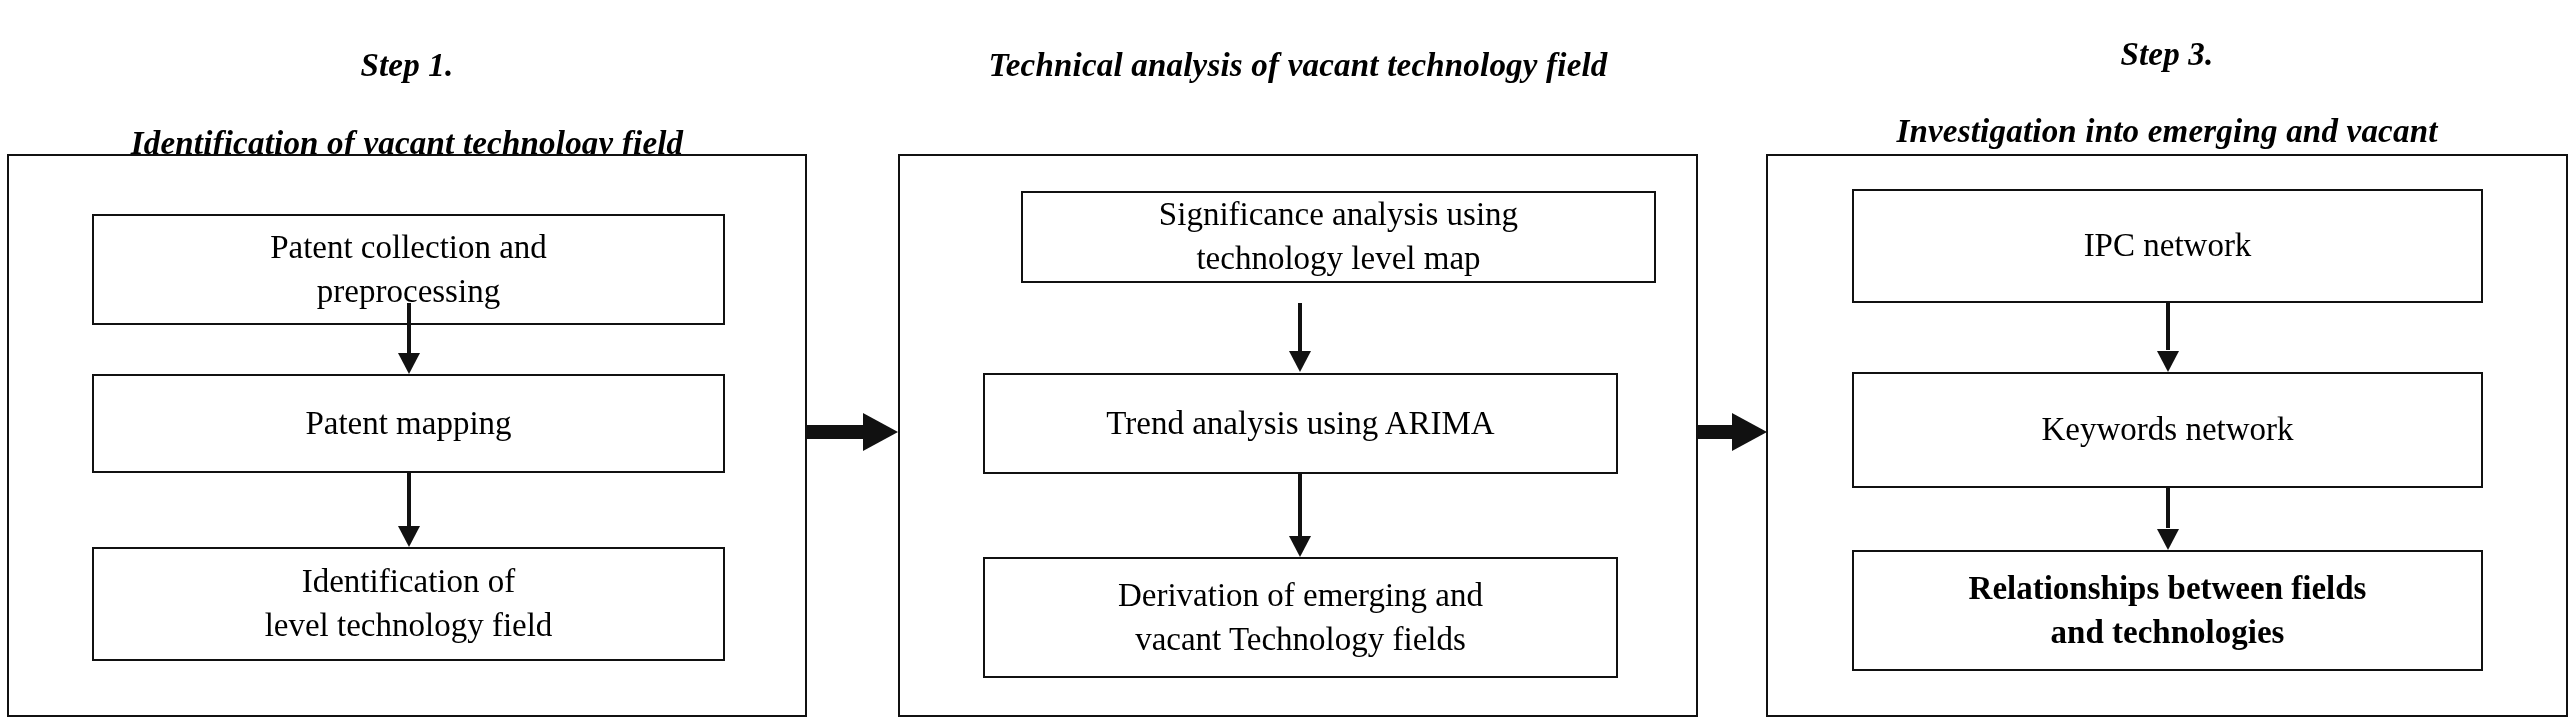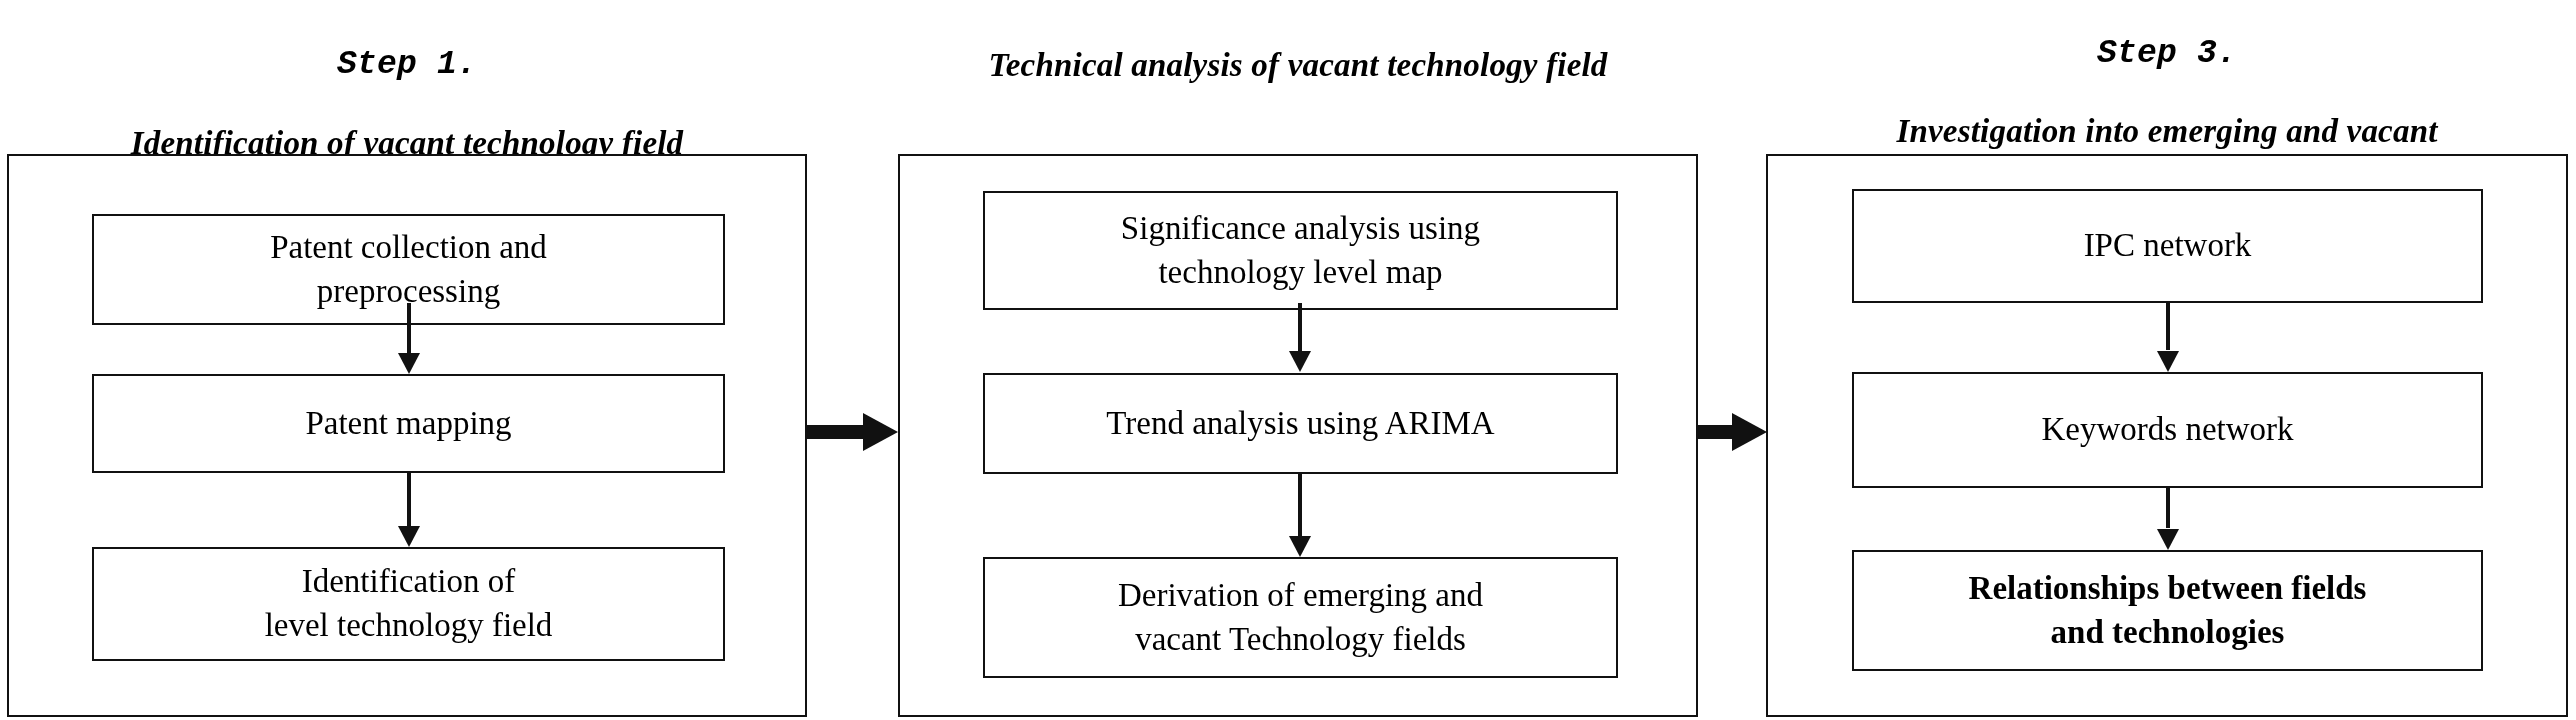--- a/index.html
+++ b/index.html
@@ -27,21 +27,20 @@
     font-style: italic;
     font-weight: bold;
     font-size: 33px;
     line-height: 1.18;
     letter-spacing: 0.2px;
     color: #000;
     white-space: pre-line;
   }
   .step-header .step-no {
     display: block;
-    font-family: Liberation Mono, monospace;
   }
   .step-header .step-desc {
     display: block;
   }
 
   #header-1 { left: 7px;    top: 7px;  width: 800px; }
   #header-2 { left: 898px; top: 7px;  width: 800px; }
   #header-3 { left: 1766px; top: -4.4px; width: 802px; }
 
   
@@ -70,21 +69,21 @@
     white-space: pre-line;
     padding: 0 8.8px;
   }
 
   
   #c1-box-1 { left: 92px; top: 192px; width: 633px; height: 111px; margin-top: 22px; }
   #c1-box-2 { left: 92px; top: 374px; width: 633px; height: 99px; }
   #c1-box-3 { left: 92px; top: 547px; width: 633px; height: 114px; }
 
   
-  #c2-box-1 { left: 983px; top: 191px; width: 635px; height: 119px; }
+  #c2-box-1 { left: 1021px; top: 191px; width: 635px; height: 92px; }
   #c2-box-2 { left: 983px; top: 373px; width: 635px; height: 101px; }
   #c2-box-3 { left: 983px; top: 557px; width: 635px; height: 121px; }
 
   
   #c3-box-1 { left: 1852px; top: 189px; width: 631px; height: 114px; }
   #c3-box-2 { left: 1852px; top: 372px; width: 631px; height: 116px; }
   #c3-box-3 { left: 1852px; top: 550px; width: 631px; height: 121px; font-weight: bold; }
 
   
   .v-arrow {

